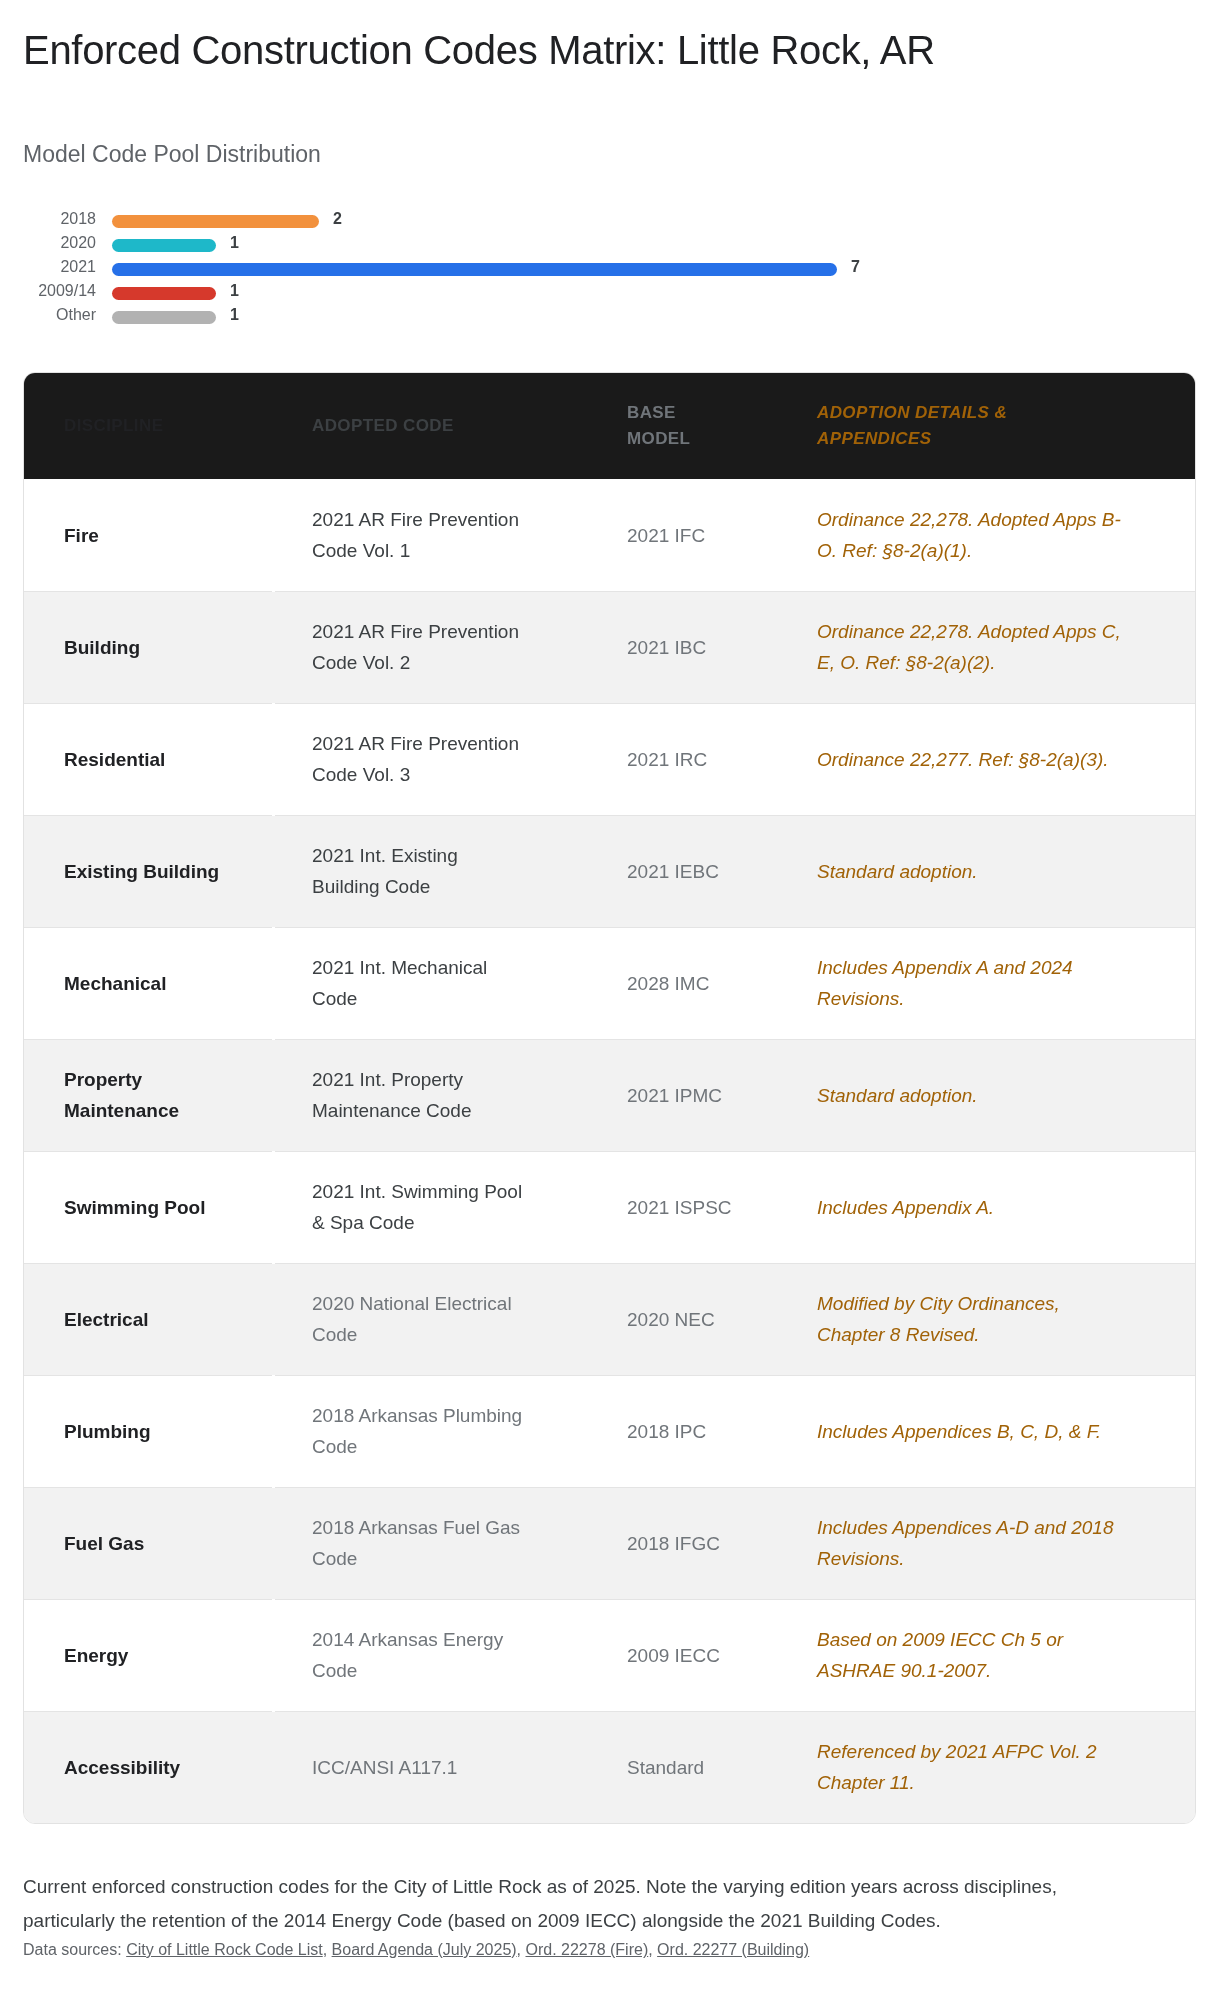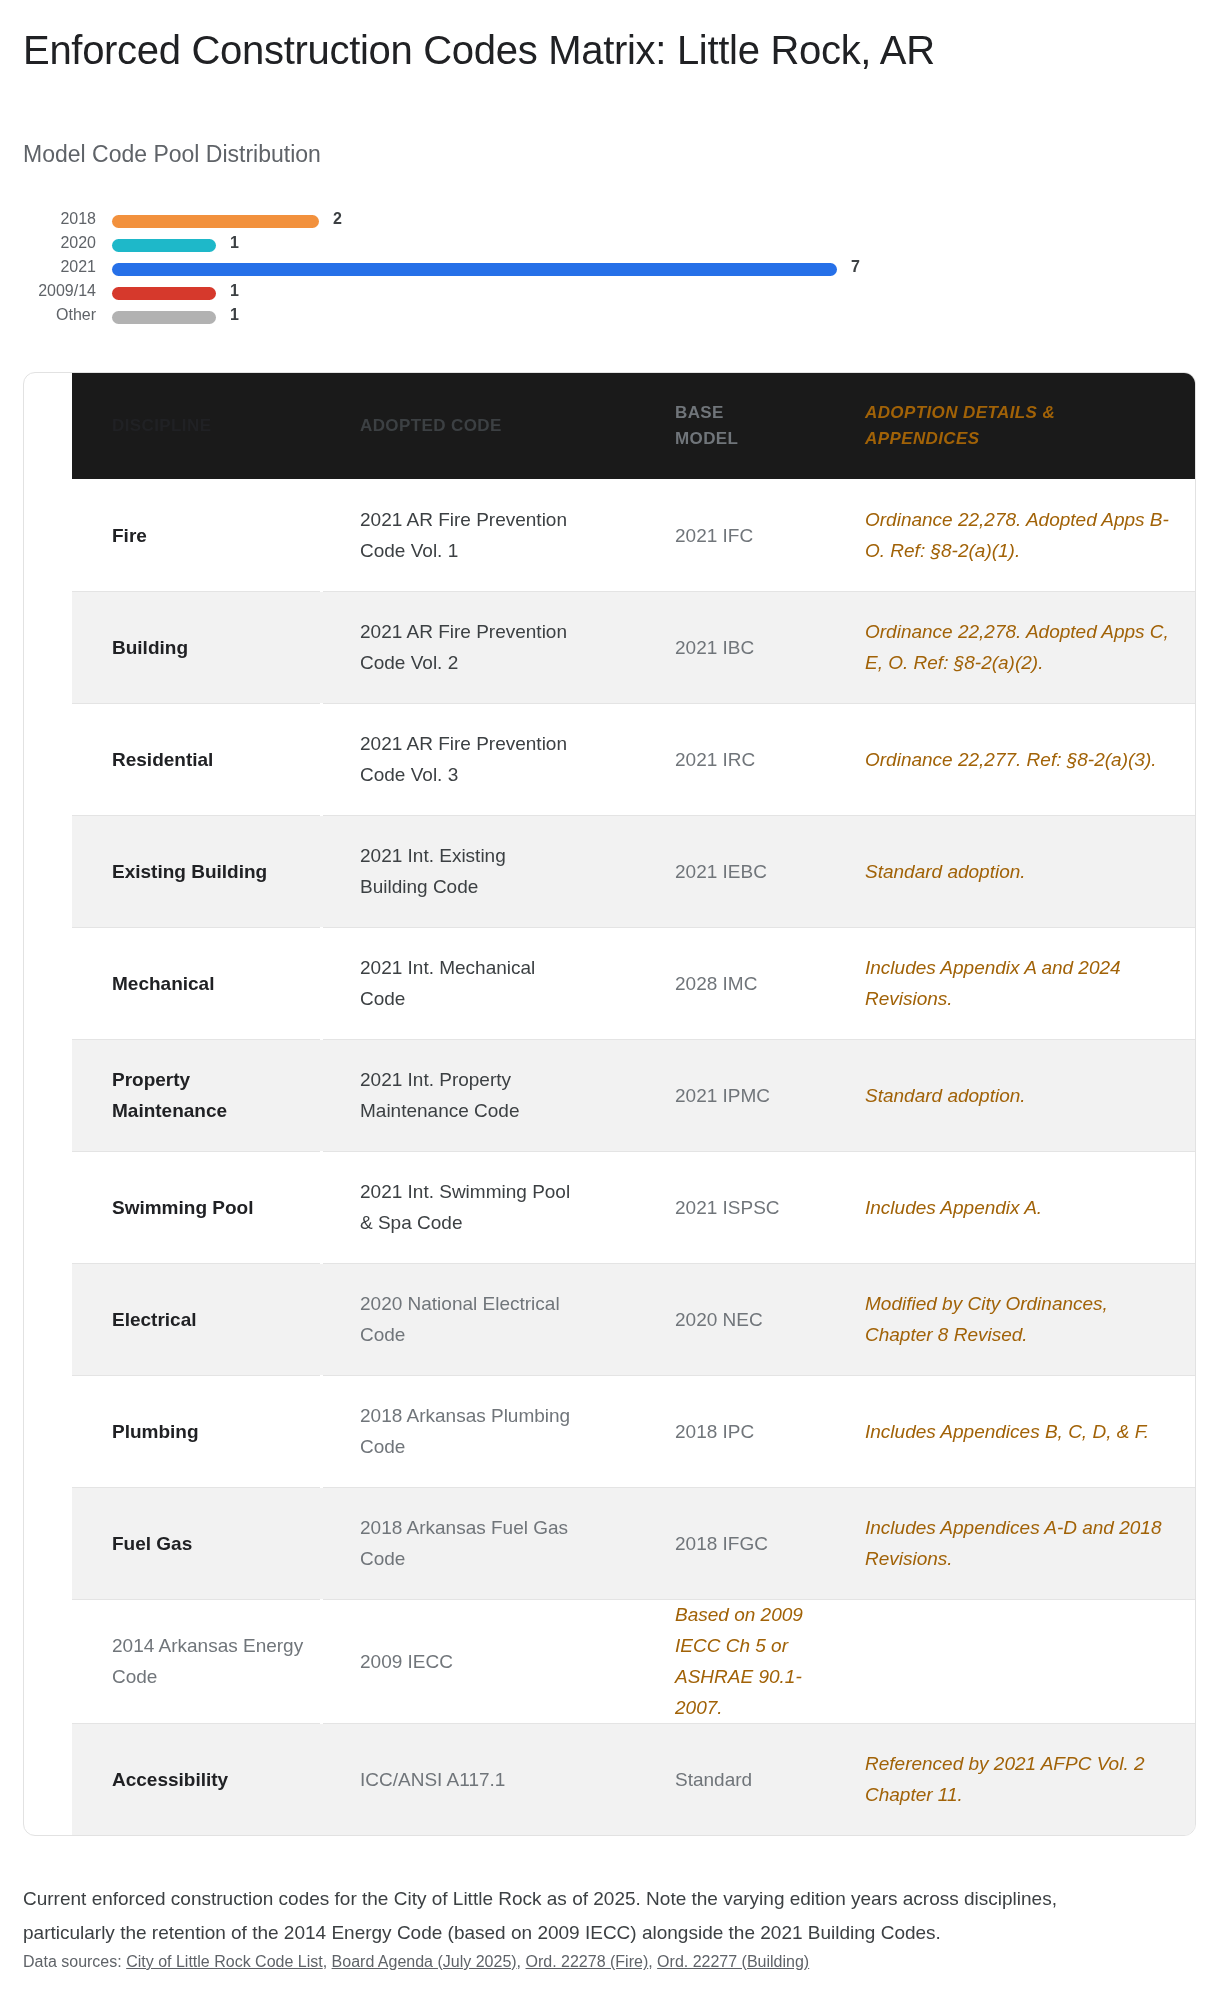--- a/index.html
+++ b/index.html
@@ -26,21 +26,21 @@
   .chart { margin-top: 36px; }
   .chart-row { display: flex; align-items: flex-end; height: 24px; }
   .chart-label { flex: none; width: 73px; text-align: right; font-size: 16px; color: #5F6368; }
   .chart-bar { flex: none; height: 13px; border-radius: 7px; margin-left: 16px; }
   .chart-value { margin-left: 14px; font-size: 16px; font-weight: 700; color: #3C4043; }
 
   
   .table-card {
     margin-top: 48px;
     border: 1px solid #E2E2E2; border-radius: 12px;
-    overflow: hidden; background: #fff; padding-left: 48px;
+    overflow: hidden; background: #fff;
   }
   .thead {
     display: grid; grid-template-columns: 248px 315px 190px 1fr;
     height: 106px; background: #1A1A1A; color: #ffffff;
   }
   .hc {
     display: flex; align-items: center; padding-left: 40px;
     font-size: 17px; font-weight: 700; letter-spacing: 0.4px; line-height: 1.55;
   }
   .hc span { display: inline-block; }
@@ -281,20 +281,23 @@
           </div>
     <div class="cell c3">
             <span class="inner">2018 IFGC</span>
           </div>
     <div class="cell c4">
             <span class="inner">Includes Appendices A-D and 2018 Revisions.</span>
           </div>
   </div>
 
   <div class="trow">
+    <div class="cell c1">
+            <span class="inner">Energy</span>
+          </div>
     <div class="cell c2 muted">
             <span class="inner">2014 Arkansas Energy Code</span>
           </div>
     <div class="cell c3">
             <span class="inner">2009 IECC</span>
           </div>
     <div class="cell c4">
             <span class="inner">Based on 2009 IECC Ch 5 or ASHRAE 90.1-2007.</span>
           </div>
   </div>

